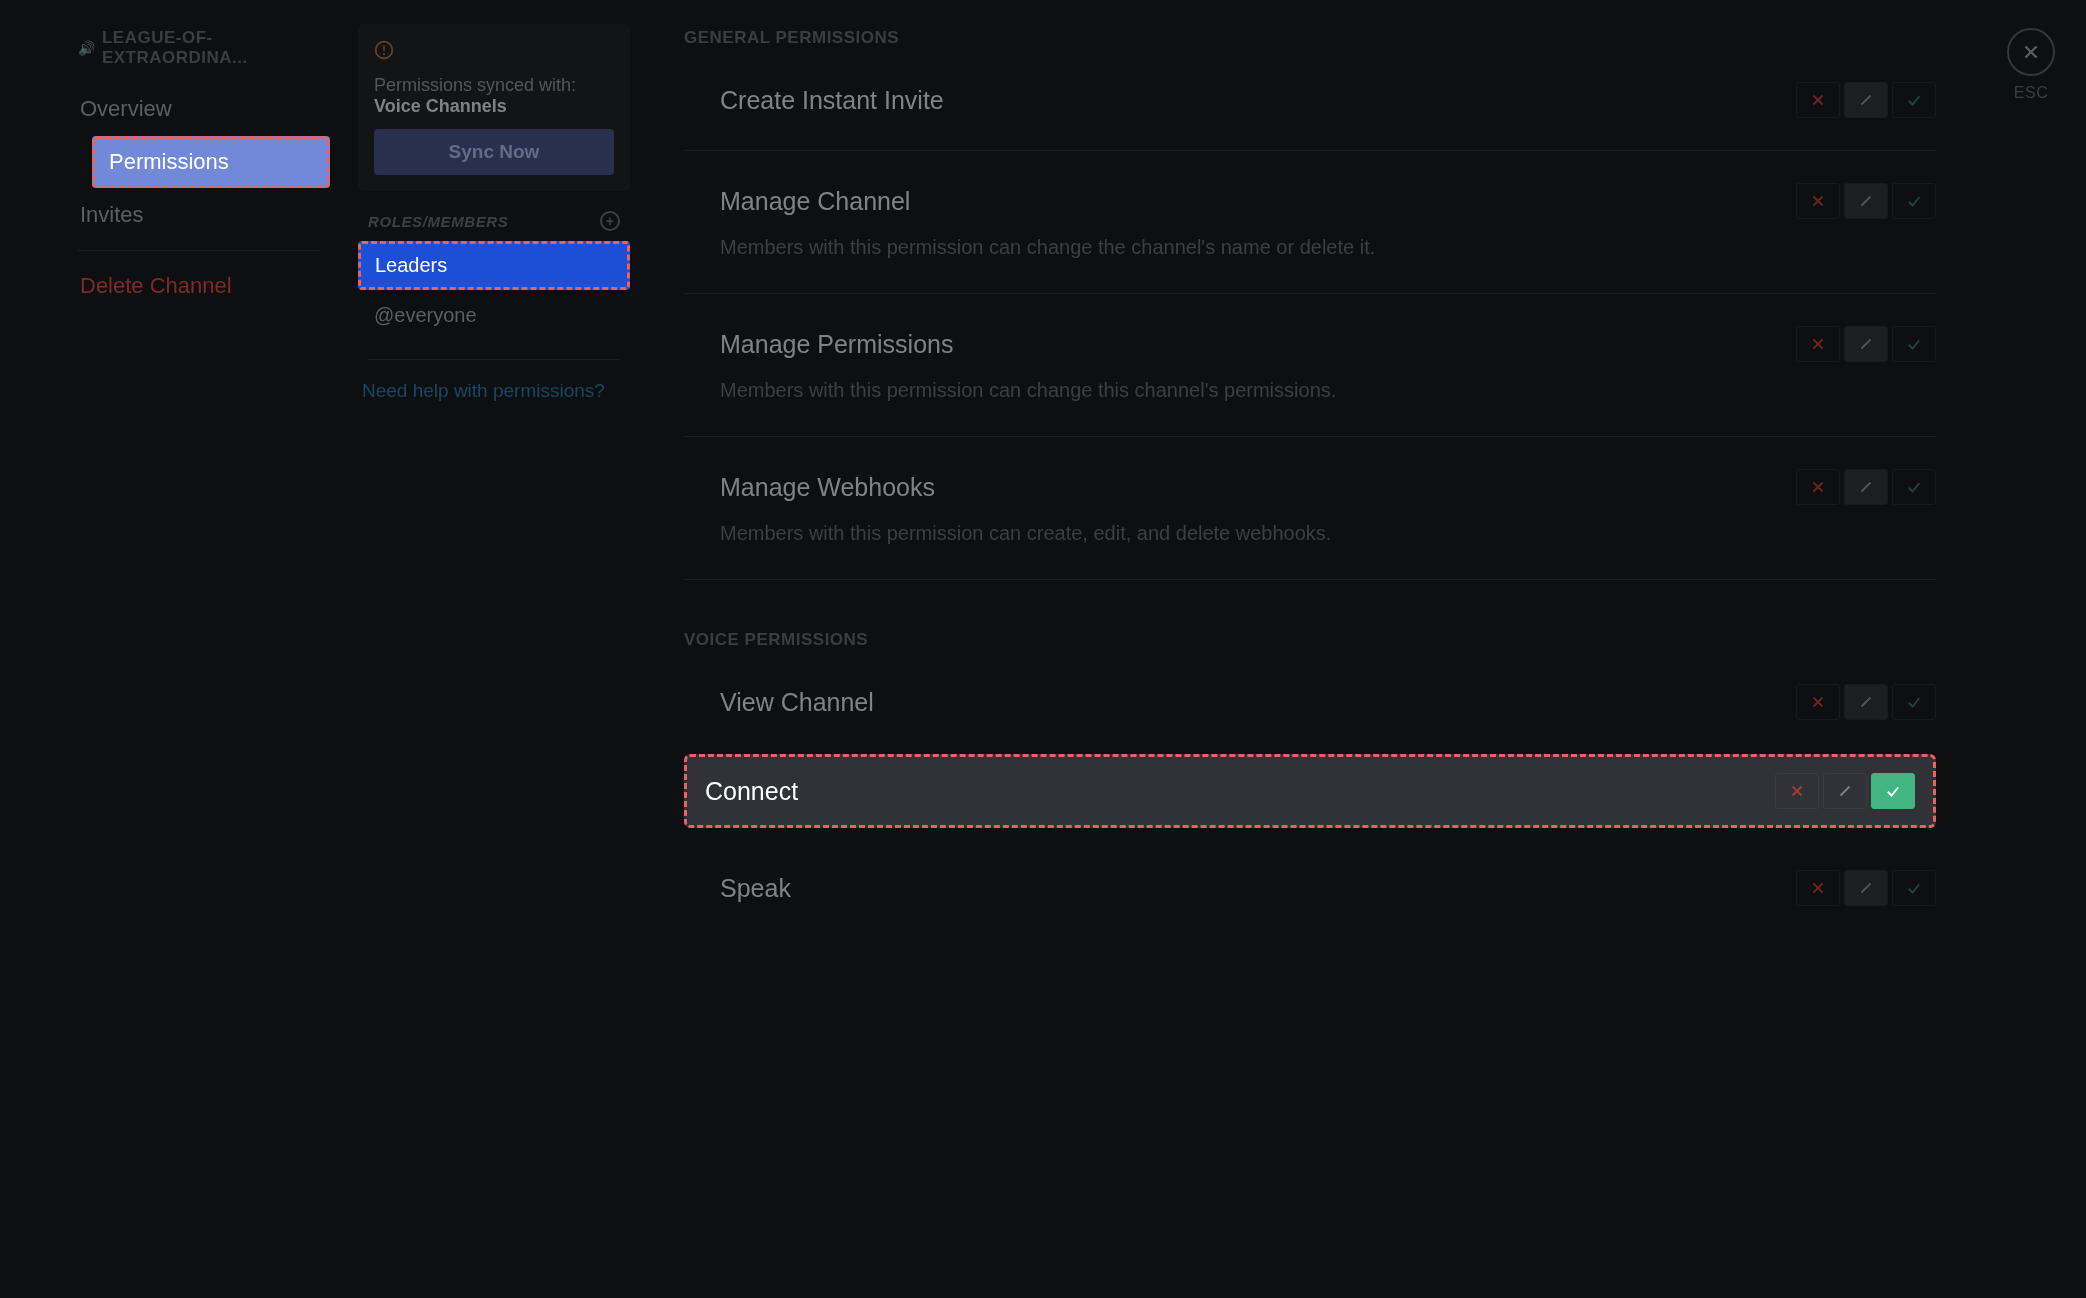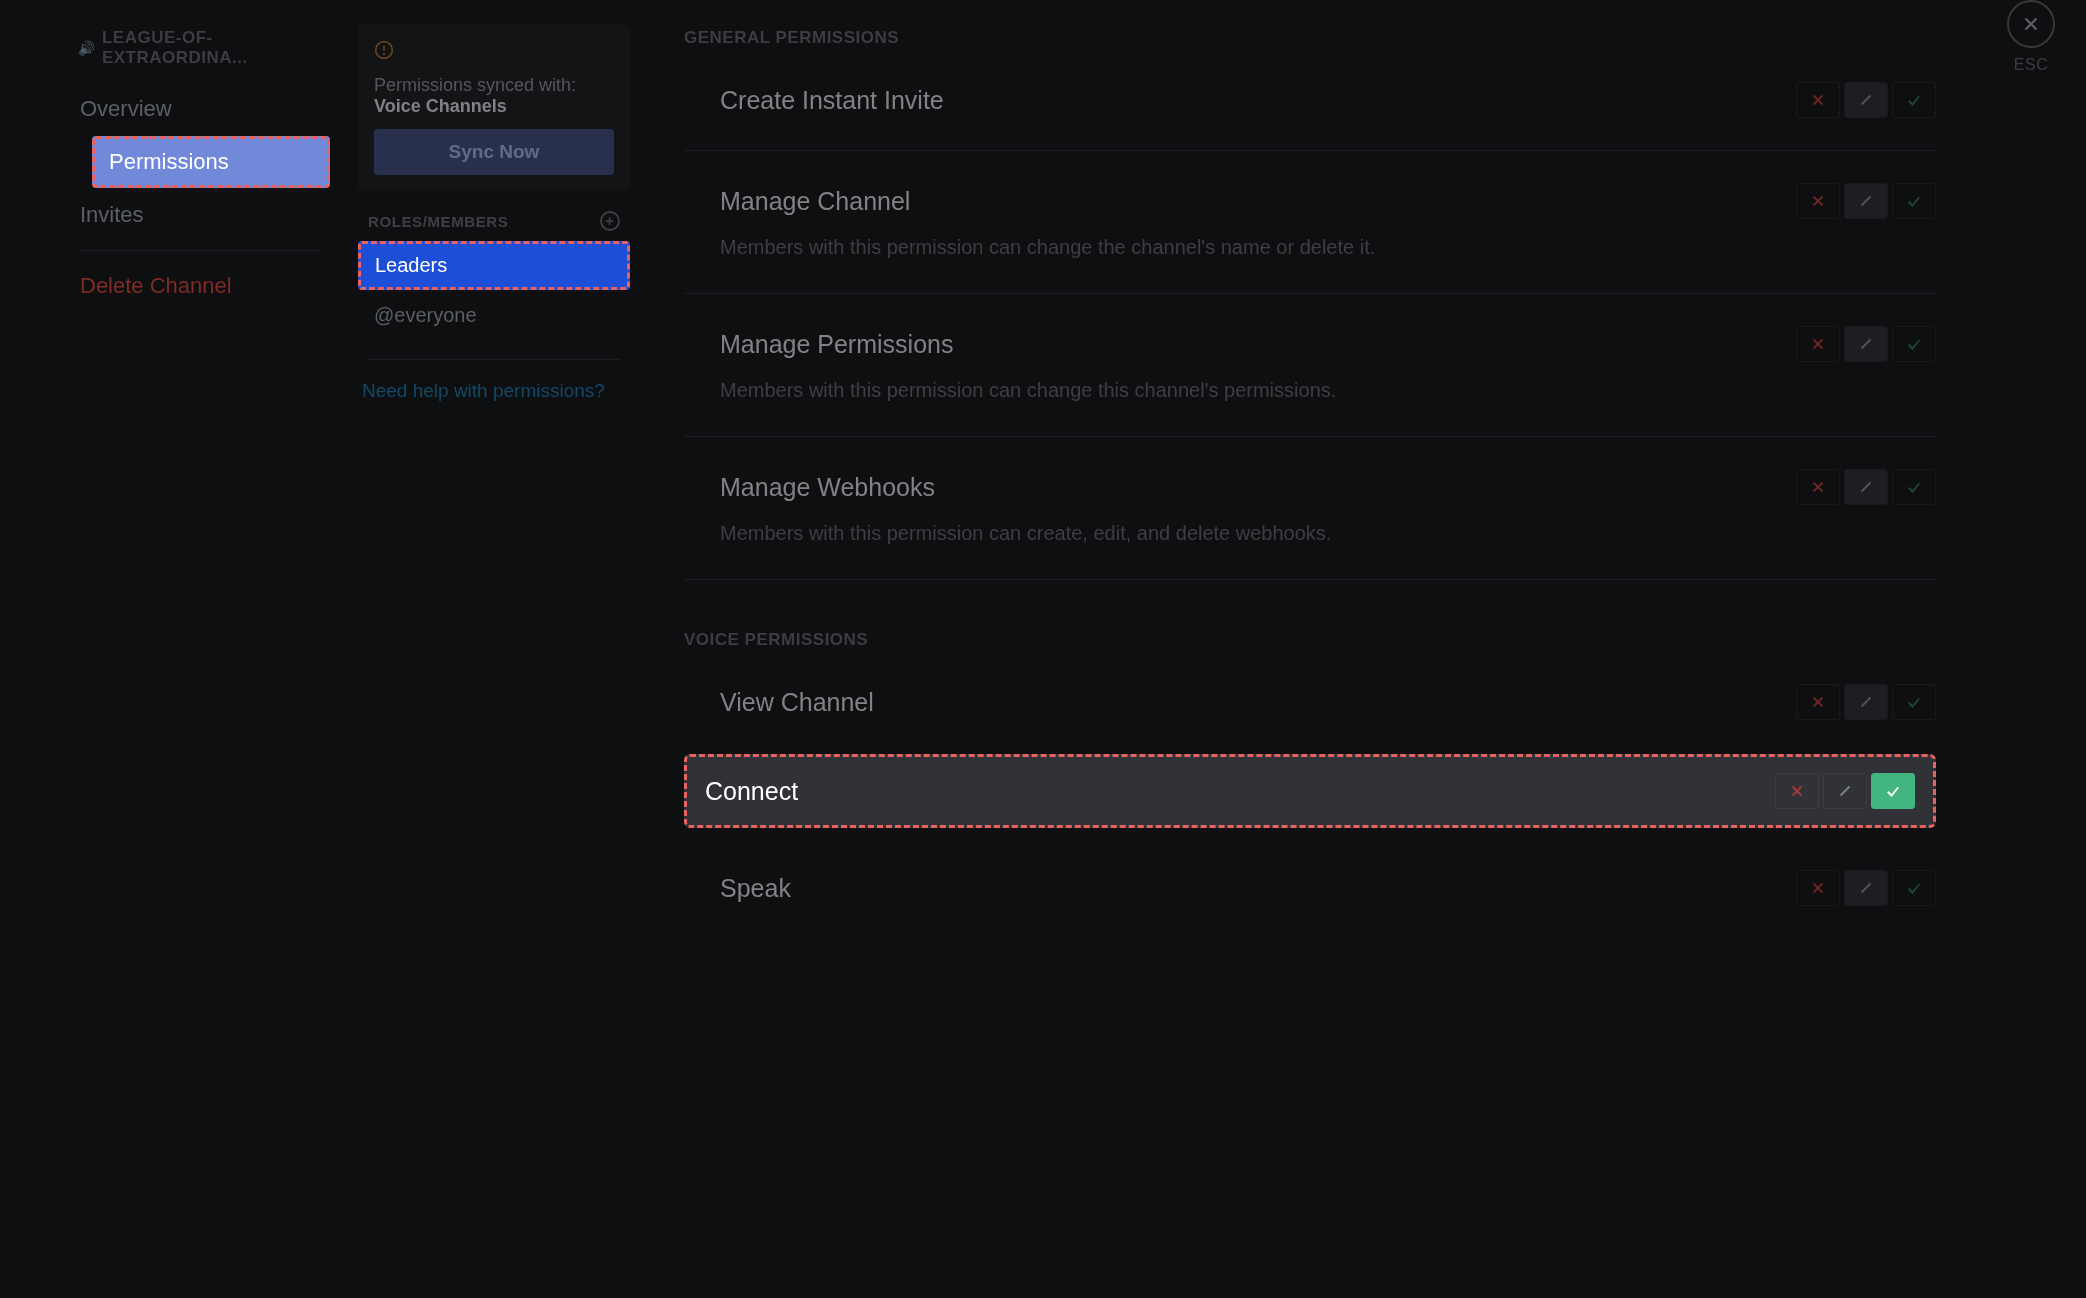--- a/index.html
+++ b/index.html
@@ -107,20 +107,21 @@
   }
   .roles-header {
     display: flex;
     justify-content: space-between;
     align-items: center;
     padding: 20px 10px 8px 10px;
     color: #606267;
     font-size: 15px;
     font-weight: 700;
     letter-spacing: 0.6px;
+    font-style: italic;
   }
   .add-circle {
     width: 20px;
     height: 20px;
     border: 2px solid #606267;
     border-radius: 50%;
     display: flex;
     align-items: center;
     justify-content: center;
     font-size: 14px;
@@ -226,20 +227,21 @@
     border: 3px dashed #e8635f;
     position: relative;
     z-index: 20;
     margin: 4px 0 28px 0;
   }
   .highlight-card .perm-title { color: #fff; }
   
   .close-area {
     width: 110px;
     flex-shrink: 0;
+    padding-top: 28px;
     text-align: center;
   }
   .close-circle {
     width: 48px;
     height: 48px;
     border: 2px solid #555;
     border-radius: 50%;
     margin: 0 auto;
     display: flex;
     align-items: center;

